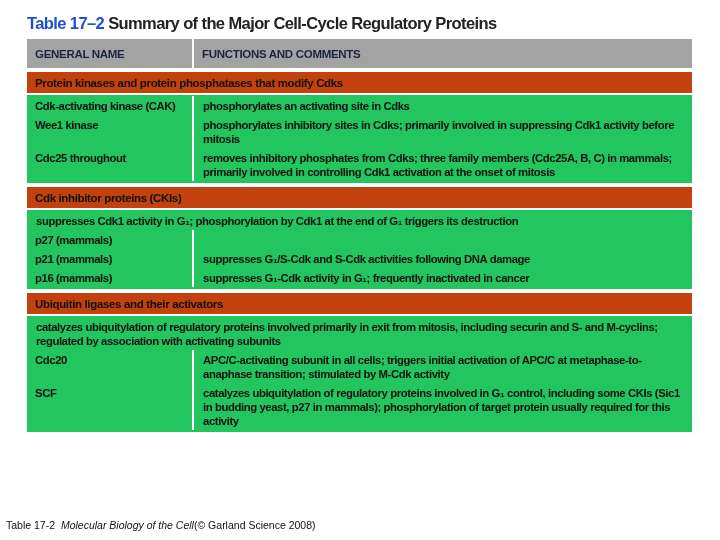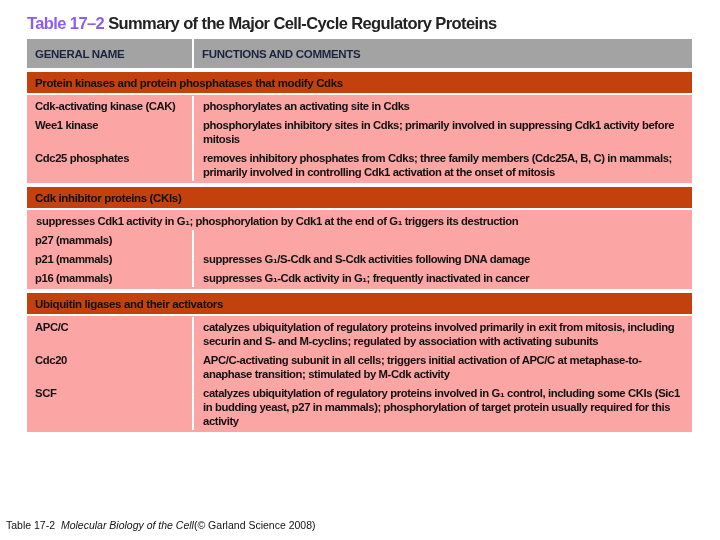--- a/index.html
+++ b/index.html
@@ -1,29 +1,29 @@
 <!DOCTYPE html>
 <html><head>
 <meta charset="utf-8">
 <style>
   html, body { margin:0; padding:0; }
   body { width:720px; height:540px; background:#ffffff; position:relative; overflow:hidden;
          font-family:"Liberation Sans", sans-serif; color:#111; }
   .title { position:absolute; left:27px; top:14px; font-size:16.5px; font-weight:bold;
            letter-spacing:-0.6px; color:#222; white-space:nowrap; }
-  .title .num { color:#8b5cf6; }
+  .title .num { color:#1d4ed8; }
   .table { position:absolute; left:27px; top:39px; width:665px; }
   .hdr { height:29px; background:#a3a3a3; display:flex; border-bottom:4px solid #fff; }
   .hdr div { font-weight:bold; font-size:11.5px; color:#1b2340; letter-spacing:-0.3px;
              display:flex; align-items:center; padding-left:8px; box-sizing:border-box; }
   .hdr .c1 { width:167px; border-right:2px solid #fff; }
   .hdr .c2 { flex:1; padding-left:8px; }
   .sec { height:21px; background:#c2410c; font-weight:bold; font-size:11.5px; letter-spacing:-0.35px;
          display:flex; align-items:center; padding-left:8px; color:#111; border-bottom:2px solid #fff; }
-  .body { background:#fca5a5; border-bottom:4px solid #fff; padding:1px 0 2px 0; }
+  .body { background:#22c55e; border-bottom:4px solid #fff; padding:1px 0 2px 0; }
   .row { display:flex; font-weight:bold; font-size:11.3px; letter-spacing:-0.4px; line-height:14px; }
   .row .c1 { width:167px; padding-left:8px; box-sizing:border-box; border-right:2px solid #fff;
              padding-top:3px; padding-bottom:2px; }
   .row .c2 { flex:1; padding-left:9px; padding-right:6px; padding-top:3px; padding-bottom:2px; }
   .caption { position:absolute; left:6px; top:519px; font-size:10.5px; color:#111; white-space:nowrap; }
   .caption i { font-style:italic;margin-top:24px; }
 </style>
 </head>
 <body>
 
@@ -42,21 +42,21 @@
   <div class="body">
     <div class="row">
       <div class="c1">Cdk-activating kinase (CAK)</div>
       <div class="c2">phosphorylates an activating site in Cdks</div>
     </div>
     <div class="row">
       <div class="c1">Wee1 kinase</div>
       <div class="c2">phosphorylates inhibitory sites in Cdks; primarily involved in suppressing Cdk1 activity before mitosis</div>
     </div>
     <div class="row">
-      <div class="c1">Cdc25 phosphates</div>
+      <div class="c1">Cdc25 throughout</div>
       <div class="c2">removes inhibitory phosphates from Cdks; three family members (Cdc25A, B, C) in mammals; primarily involved in controlling Cdk1 activation at the onset of mitosis</div>
     </div>
   </div>
 
   <div class="sec">Cdk inhibitor proteins (CKIs)</div>
   <div class="body">
     <div class="row">
       <div class="c2">suppresses Cdk1 activity in G₁; phosphorylation by Cdk1 at the end of G₁ triggers its destruction</div>
     </div>
     <div class="row">
@@ -68,21 +68,20 @@
     </div>
     <div class="row">
       <div class="c1">p16 (mammals)</div>
       <div class="c2">suppresses G₁-Cdk activity in G₁; frequently inactivated in cancer</div>
     </div>
   </div>
 
   <div class="sec">Ubiquitin ligases and their activators</div>
   <div class="body">
     <div class="row">
-      <div class="c1">APC/C</div>
       <div class="c2">catalyzes ubiquitylation of regulatory proteins involved primarily in exit from mitosis, including securin and S- and M-cyclins; regulated by association with activating subunits</div>
     </div>
     <div class="row">
       <div class="c1">Cdc20</div>
       <div class="c2">APC/C-activating subunit in all cells; triggers initial activation of APC/C at metaphase-to-anaphase transition; stimulated by M-Cdk activity</div>
     </div>
     <div class="row">
       <div class="c1">SCF</div>
       <div class="c2">catalyzes ubiquitylation of regulatory proteins involved in G₁ control, including some CKIs (Sic1 in budding yeast, p27 in mammals); phosphorylation of target protein usually required for this activity</div>
     </div>

